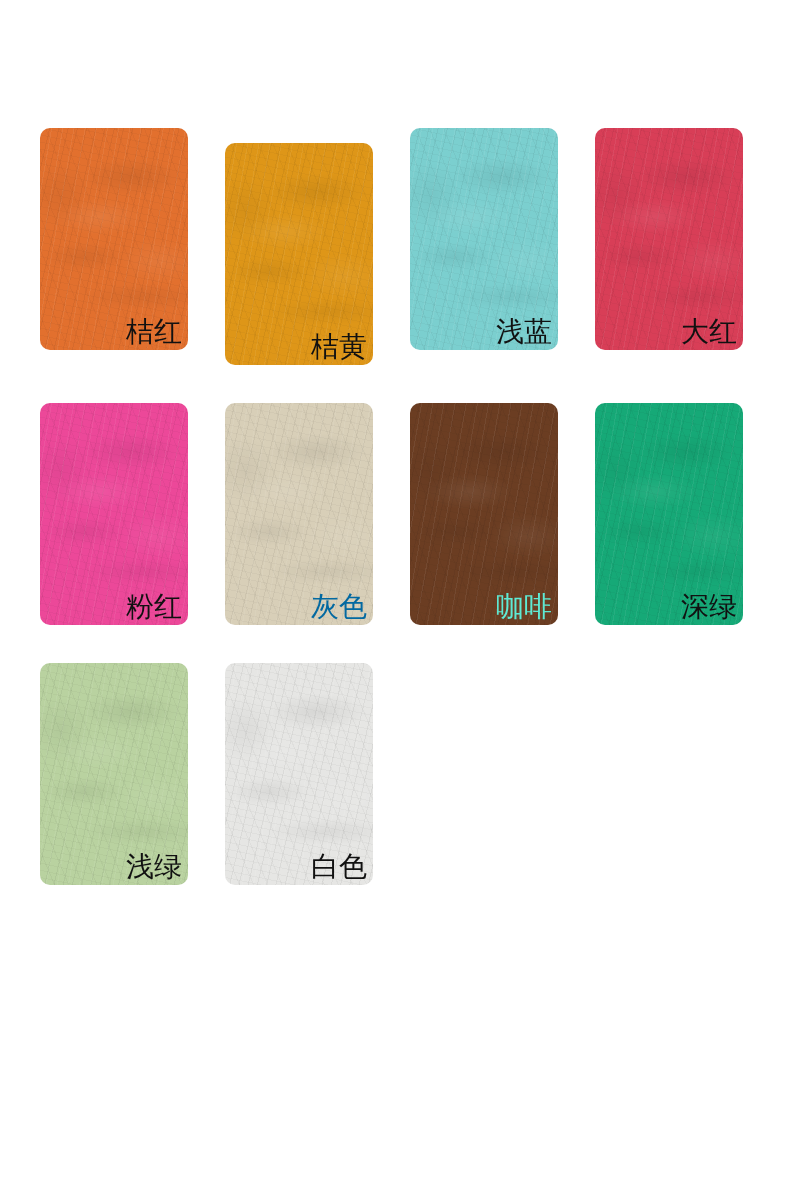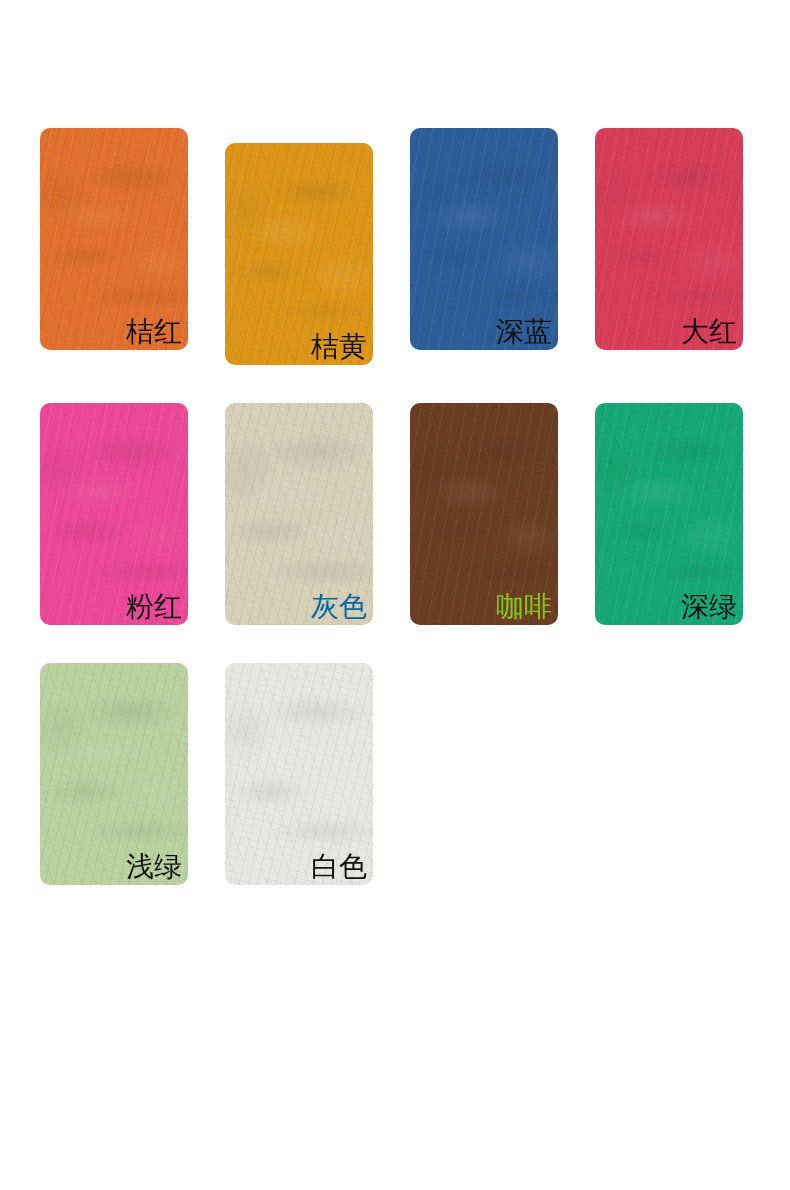--- a/index.html
+++ b/index.html
@@ -139,44 +139,44 @@
       <div class="swatch" style="background: rgb(226, 112, 46);">
         <div class="swatch-tex"></div>
         <div class="swatch-tex2"></div>
         <div class="swatch-label" style="color: rgb(17, 17, 17);">桔红</div>
       </div>
       <div class="swatch" style="background: rgb(222, 150, 24); margin-top: 15px;">
         <div class="swatch-tex"></div>
         <div class="swatch-tex2"></div>
         <div class="swatch-label" style="color: rgb(17, 17, 17);">桔黄</div>
       </div>
-      <div class="swatch" style="background: rgb(45, 94, 153);">
+      <div class="swatch" style="background: rgb(123, 207, 207);">
         <div class="swatch-tex"></div>
         <div class="swatch-tex2"></div>
-        <div class="swatch-label" style="color: rgb(17, 17, 17);">深蓝</div>
+        <div class="swatch-label" style="color: rgb(17, 17, 17);">浅蓝</div>
       </div>
       <div class="swatch" style="background: rgb(216, 62, 87);">
         <div class="swatch-tex"></div>
         <div class="swatch-tex2"></div>
         <div class="swatch-label" style="color: rgb(17, 17, 17);">大红</div>
       </div>
       <div class="swatch" style="background: #ec4899;">
         <div class="swatch-tex"></div>
         <div class="swatch-tex2"></div>
         <div class="swatch-label" style="color: rgb(17, 17, 17);">粉红</div>
       </div>
       <div class="swatch" style="background: rgb(216, 207, 184);">
         <div class="swatch-tex"></div>
         <div class="swatch-tex2"></div>
         <div class="swatch-label" style="color: #0369a1;">灰色</div>
       </div>
       <div class="swatch" style="background: rgb(107, 61, 34);">
         <div class="swatch-tex"></div>
         <div class="swatch-tex2"></div>
-        <div class="swatch-label" style="color: #84cc16;">咖啡</div>
+        <div class="swatch-label" style="color: #5eead4;">咖啡</div>
       </div>
       <div class="swatch" style="background: rgb(22, 169, 119);">
         <div class="swatch-tex"></div>
         <div class="swatch-tex2"></div>
         <div class="swatch-label" style="color: rgb(17, 17, 17);">深绿</div>
       </div>
       <div class="swatch" style="background: rgb(185, 210, 160);">
         <div class="swatch-tex"></div>
         <div class="swatch-tex2"></div>
         <div class="swatch-label" style="color: rgb(17, 17, 17);">浅绿</div>

